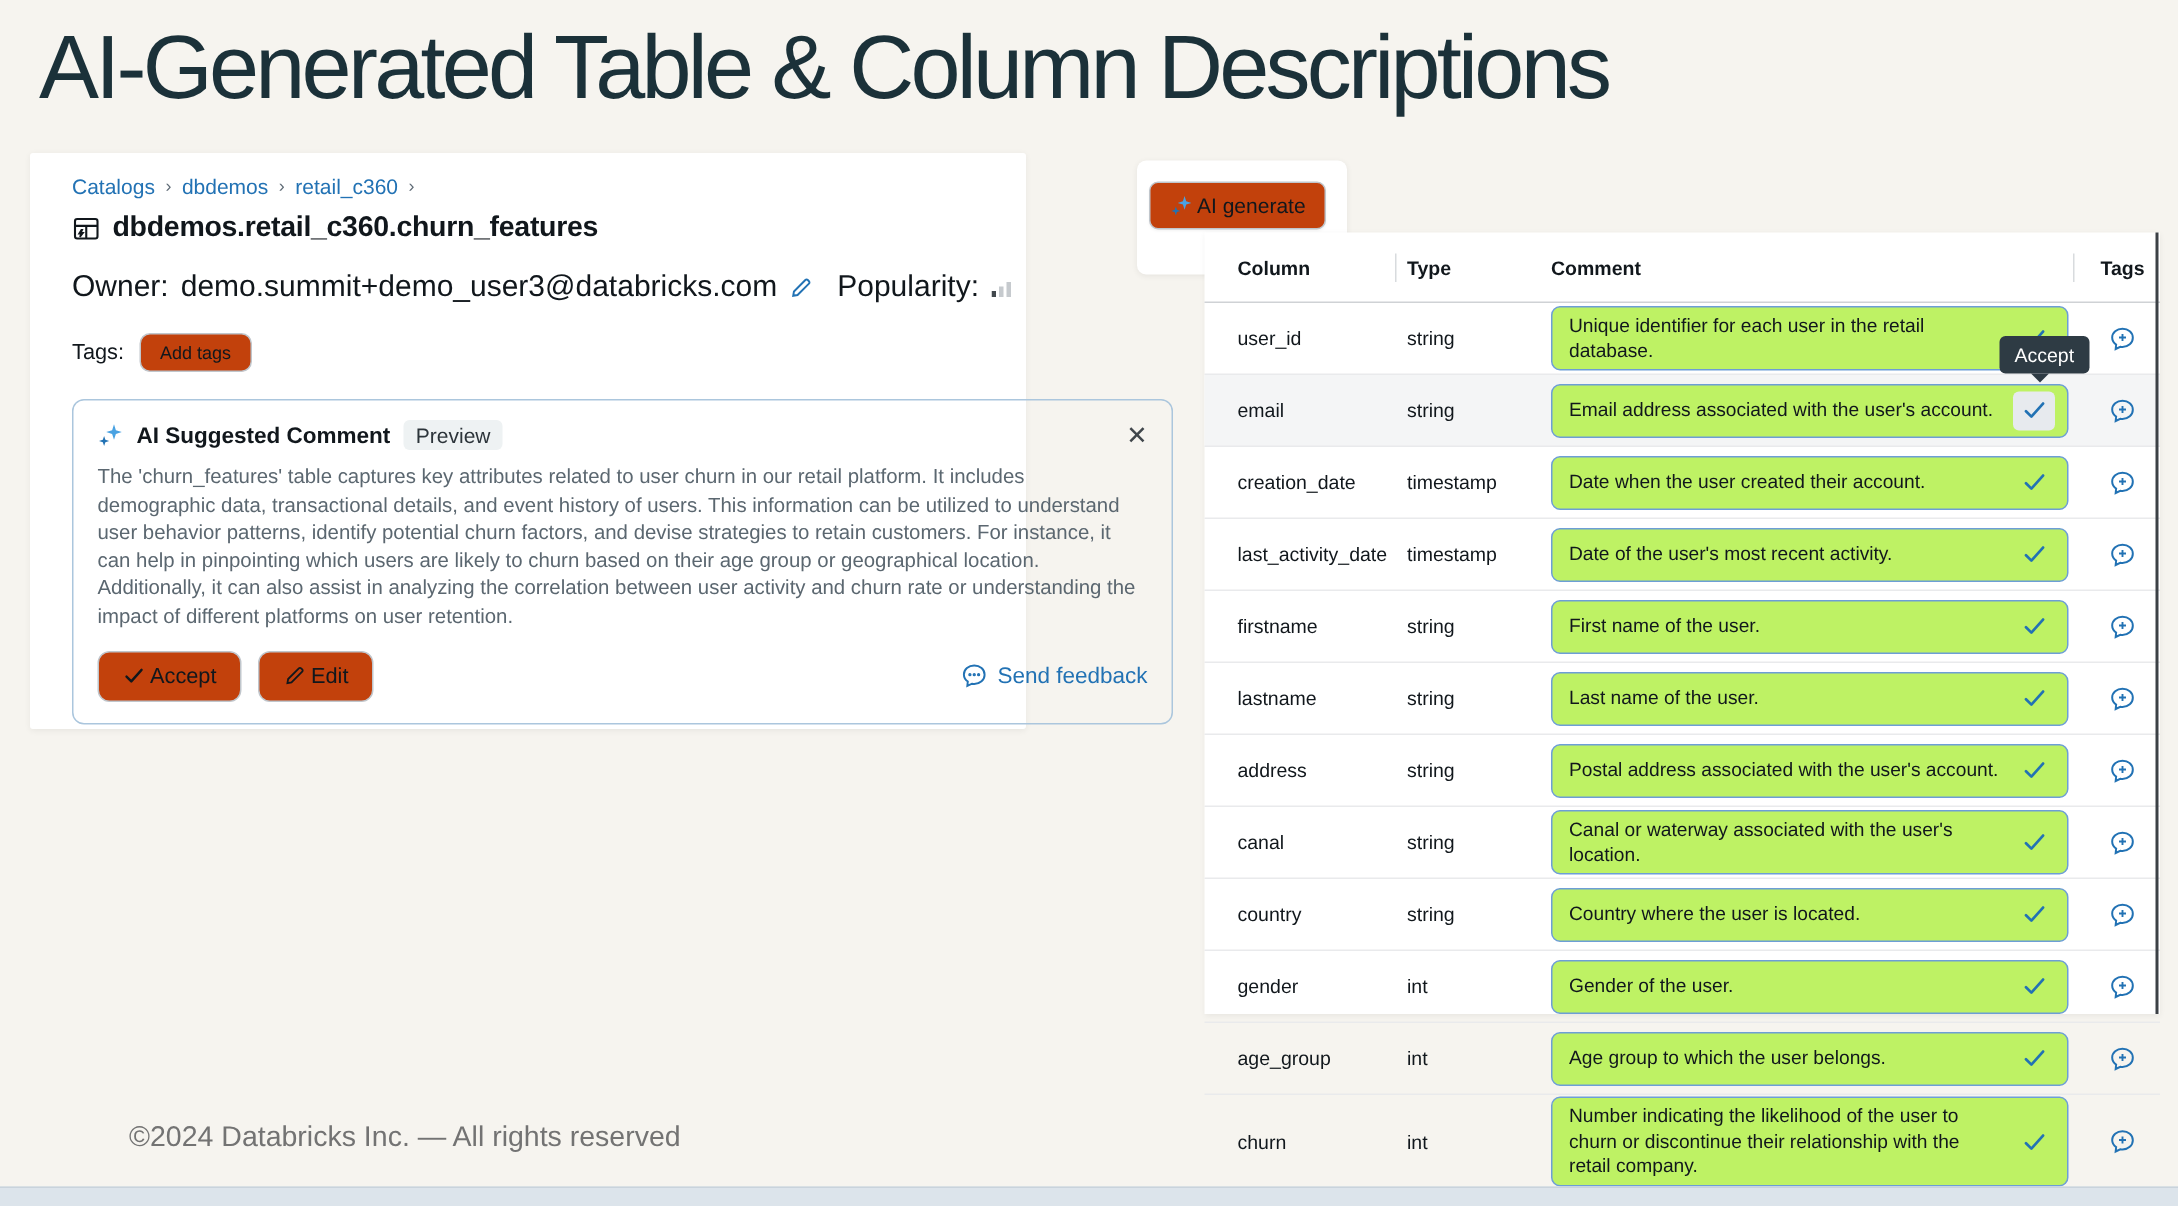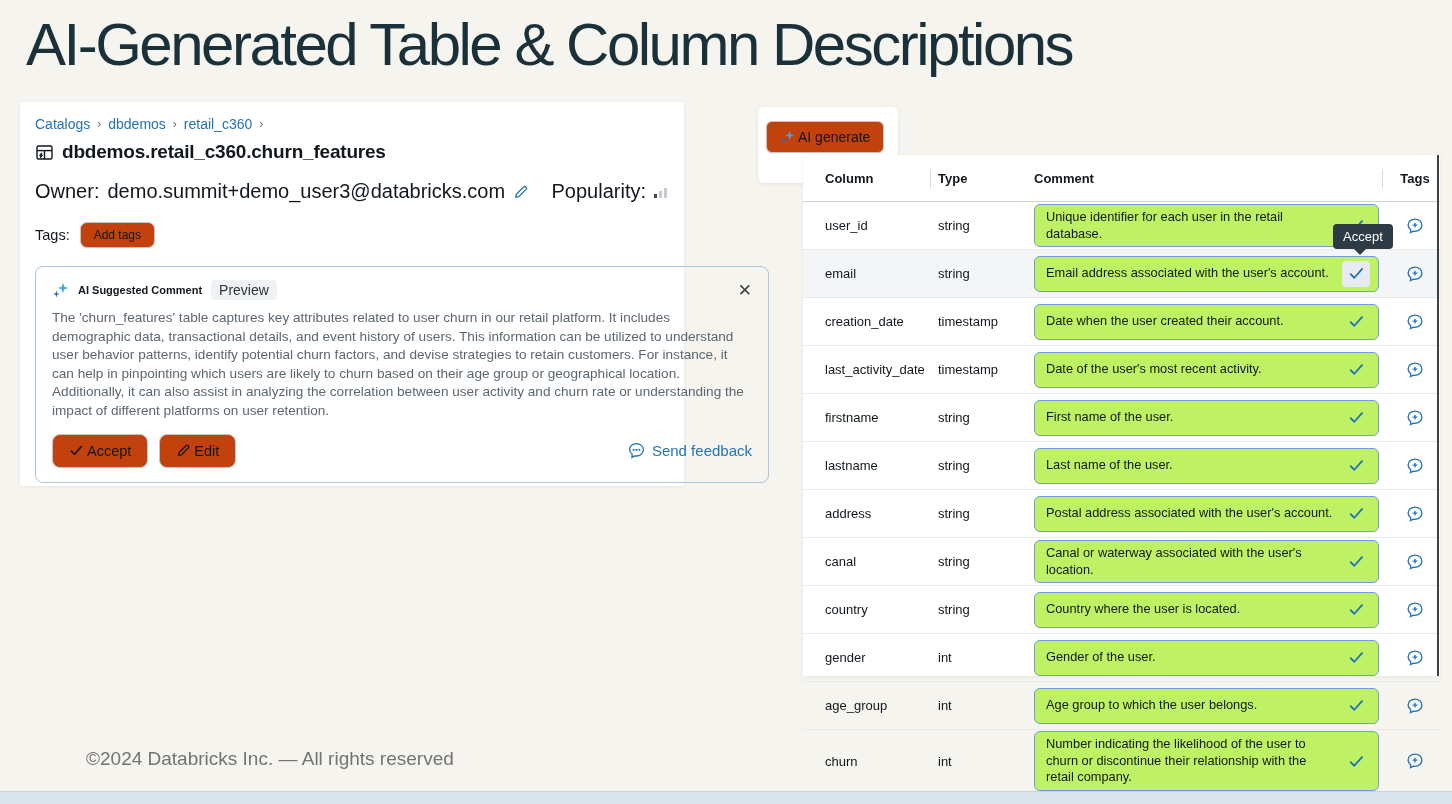--- a/index.html
+++ b/index.html
@@ -8,38 +8,38 @@
 
   .stage { position:absolute; inset:0; }
 
   
   .headline { position:absolute; left:26px; top:10px; font-size:60px; font-weight:500;
               letter-spacing:-2.5px; color:#1b3139; }
 
   
   .left-panel { position:absolute; left:20px; top:102px; width:664px; height:384px;
                 background:#ffffff; border-radius:2px; box-shadow:0 1px 4px rgba(0,0,0,.06);
-                padding:12px 16px 0 15px; }
+                padding:12px 16px 0 28px; }
   .breadcrumb { font-size:14px; color:#2272b4; display:flex; align-items:center; gap:7px; margin-top:2px;}
   .breadcrumb a { color:#2272b4; text-decoration:none; cursor:pointer; }
   .crumb-sep { color:#5f6b76; font-size:12px; }
   .table-title-row { display:flex; align-items:center; gap:8px; margin-top:9px; }
   .table-title { font-size:19px; font-weight:700; color:#11171c; letter-spacing:-.2px; }
   .owner-row { display:flex; align-items:center; gap:8px; margin-top:17px; font-size:20px; color:#11171c; }
   .owner-row .spacer { width:22px; }
   .tags-row { display:flex; align-items:center; gap:10px; margin-top:19px; font-size:14.5px; color:#11171c; }
   .btn { display:inline-flex; align-items:center; gap:3px; background:#c2410c; border:1px solid #c0c6cc;
          border-radius:7px; font-size:14px; color:#11171c; cursor:pointer; font-family:Liberation Sans, sans-serif; }
   .add-tags-btn { padding:5px 13px; font-size:12px; }
 
   
   .ai-card { margin-top:18px; border:1px solid #abc6dd; border-radius:8px; padding:13px 16px 14px 16px;
              width:734px; }
   .ai-card-head { display:flex; align-items:center; gap:9px; }
-  .ai-card-title { font-size:11px; font-weight:700; color:#11171c; }
+  .ai-card-title { font-size:15px; font-weight:700; color:#11171c; }
   .preview-badge { background:#eef2f3; border-radius:4px; padding:2px 8px; font-size:14px; color:#2c343a; }
   .close-x { margin-left:auto; font-size:17px; color:#40464b; cursor:pointer; line-height:1; }
   .ai-card-body { margin-top:9px; font-size:13.6px; line-height:18.6px; color:#5b6770; max-width:704px; }
   .ai-card-foot { margin-top:13px; display:flex; align-items:center; gap:11px; }
   .accept-btn, .edit-btn { padding:8px 16px; border-radius:8px; font-size:14.5px; }
   .feedback-link { margin-left:auto; display:inline-flex; align-items:center; gap:7px;
                    color:#2272b4; font-size:15px; cursor:pointer; }
 
   
   .gen-patch { position:absolute; left:758px; top:107px; width:140px; height:76px; background:#fff;

